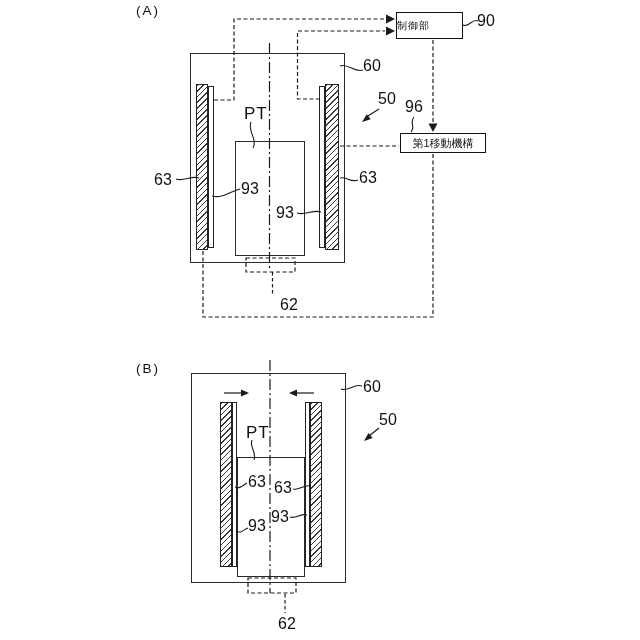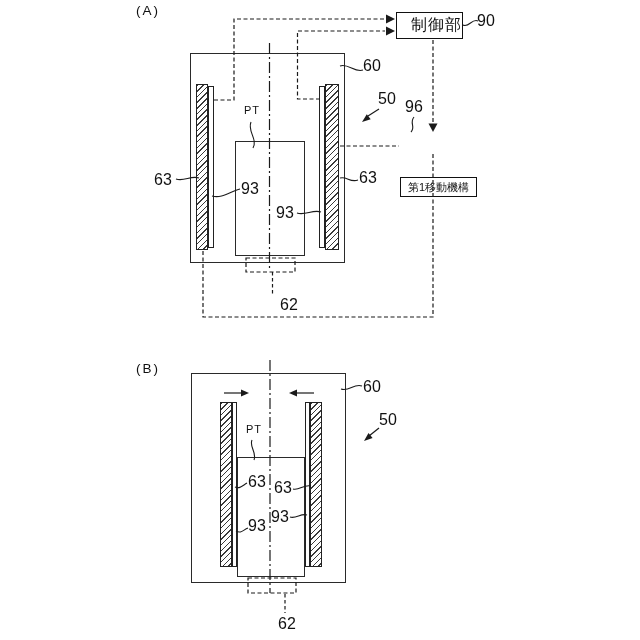--- a/index.html
+++ b/index.html
@@ -5,45 +5,45 @@
   html,body{margin:0;padding:0;background:#fff;}
   .canvas{position:relative;width:640px;height:640px;background:#fff;overflow:hidden;
           font-family:"Liberation Sans","DejaVu Sans",sans-serif;color:#111;}
   .canvas *{box-sizing:border-box;}
   .abs{position:absolute;}
   .box60{border:1.5px solid #2a2a2a;background:#fff;}
   .hatch{border:1.4px solid #222;
          background:repeating-linear-gradient(135deg,#3a3a3a 0px,#3a3a3a 1px,#ffffff 1px,#ffffff 4px);}
   .strip{border:1px solid #222;background:#fff;}
   .ptrect{border:1.4px solid #2a2a2a;background:#fff;}
-  .ctrlbox{border:1.6px solid #111;background:#fff;display:flex;align-items:center;justify-content:flex-end;
-           font-size:16px;letter-spacing:1px;}
+  .ctrlbox{border:1.6px solid #111;background:#fff;display:flex;align-items:center;justify-content:flex-start;
+           font-size:10px;letter-spacing:1px;}
   .moverbox{border:1.4px solid #111;background:#fff;display:flex;align-items:center;justify-content:center;
             font-size:11px;white-space:nowrap;}
   .ref{font-size:16px;line-height:1;}
-  .pt{font-size:11px;line-height:1;letter-spacing:1px;}
+  .pt{font-size:17px;line-height:1;letter-spacing:1px;}
   .ptag{font-size:13.5px;line-height:1;letter-spacing:2px;}
   svg.overlay{position:absolute;left:0;top:0;z-index:5;pointer-events:none;}
   .lbl{z-index:6;}
 </style>
 </head>
 <body>
 
 <div class="canvas">
 
   <div class="abs box60" style="left:190px;top:53px;width:155px;height:210px;"></div>
   <div class="abs hatch" style="left:196px;top:84px;width:12px;height:166px;"></div>
   <div class="abs strip" style="left:208px;top:86px;width:6px;height:162px;"></div>
   <div class="abs strip" style="left:319px;top:86px;width:6px;height:162px;"></div>
   <div class="abs hatch" style="left:325px;top:84px;width:14px;height:166px;"></div>
   <div class="abs ptrect" style="left:235px;top:141px;width:70px;height:115px;"></div>
   <div class="abs ctrlbox" style="left:396px;top:12px;width:67px;height:27px;">
     <span>制御部</span>
   </div>
-  <div class="abs moverbox" style="left:400px;top:133px;width:77px;height:20px;margin-top:44px;">
+  <div class="abs moverbox" style="left:400px;top:133px;width:86px;height:20px;">
     <span>第1移動機構</span>
   </div>
 
   <div class="abs box60" style="left:191px;top:373px;width:155px;height:210px;"></div>
   <div class="abs hatch" style="left:220px;top:402px;width:12px;height:165px;"></div>
   <div class="abs strip" style="left:232px;top:402px;width:5px;height:165px;"></div>
   <div class="abs strip" style="left:305px;top:402px;width:5px;height:165px;"></div>
   <div class="abs hatch" style="left:310px;top:402px;width:12px;height:165px;"></div>
   <div class="abs ptrect" style="left:237px;top:457px;width:68px;height:120px;"></div>
 

